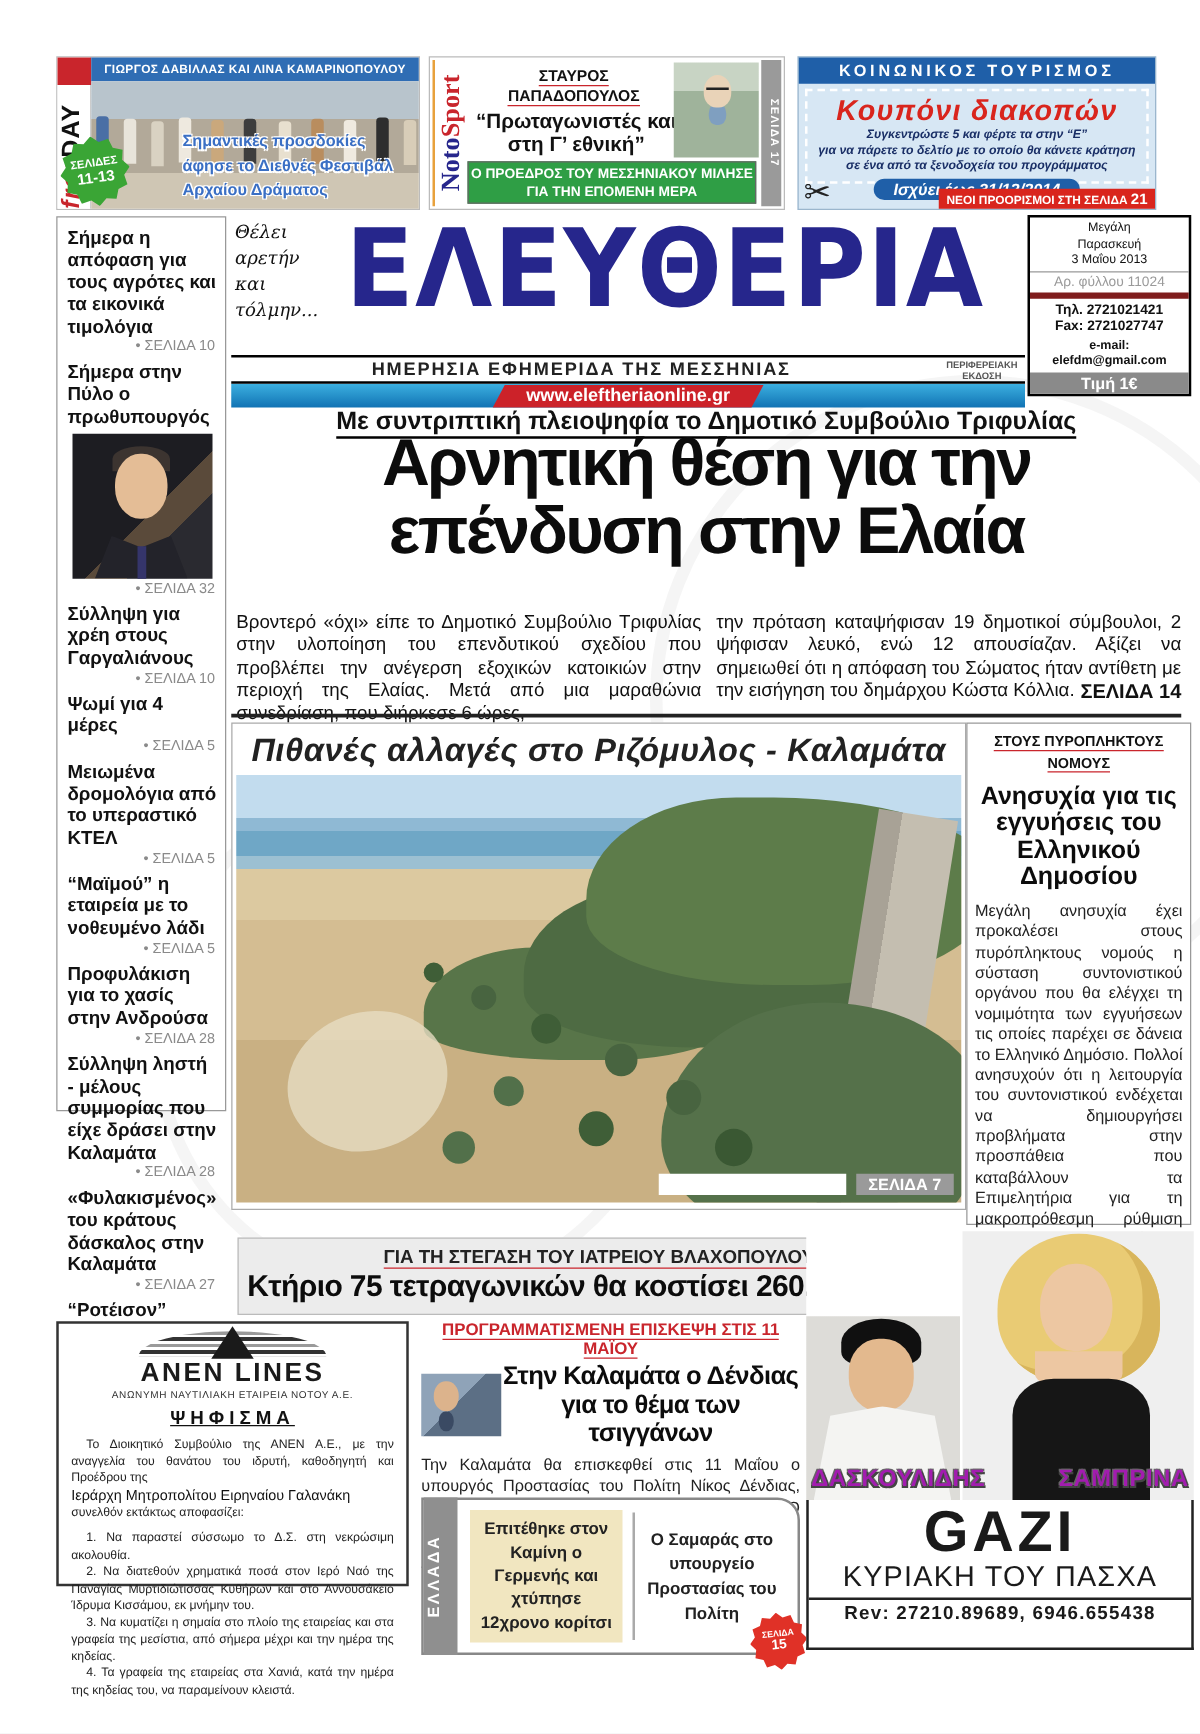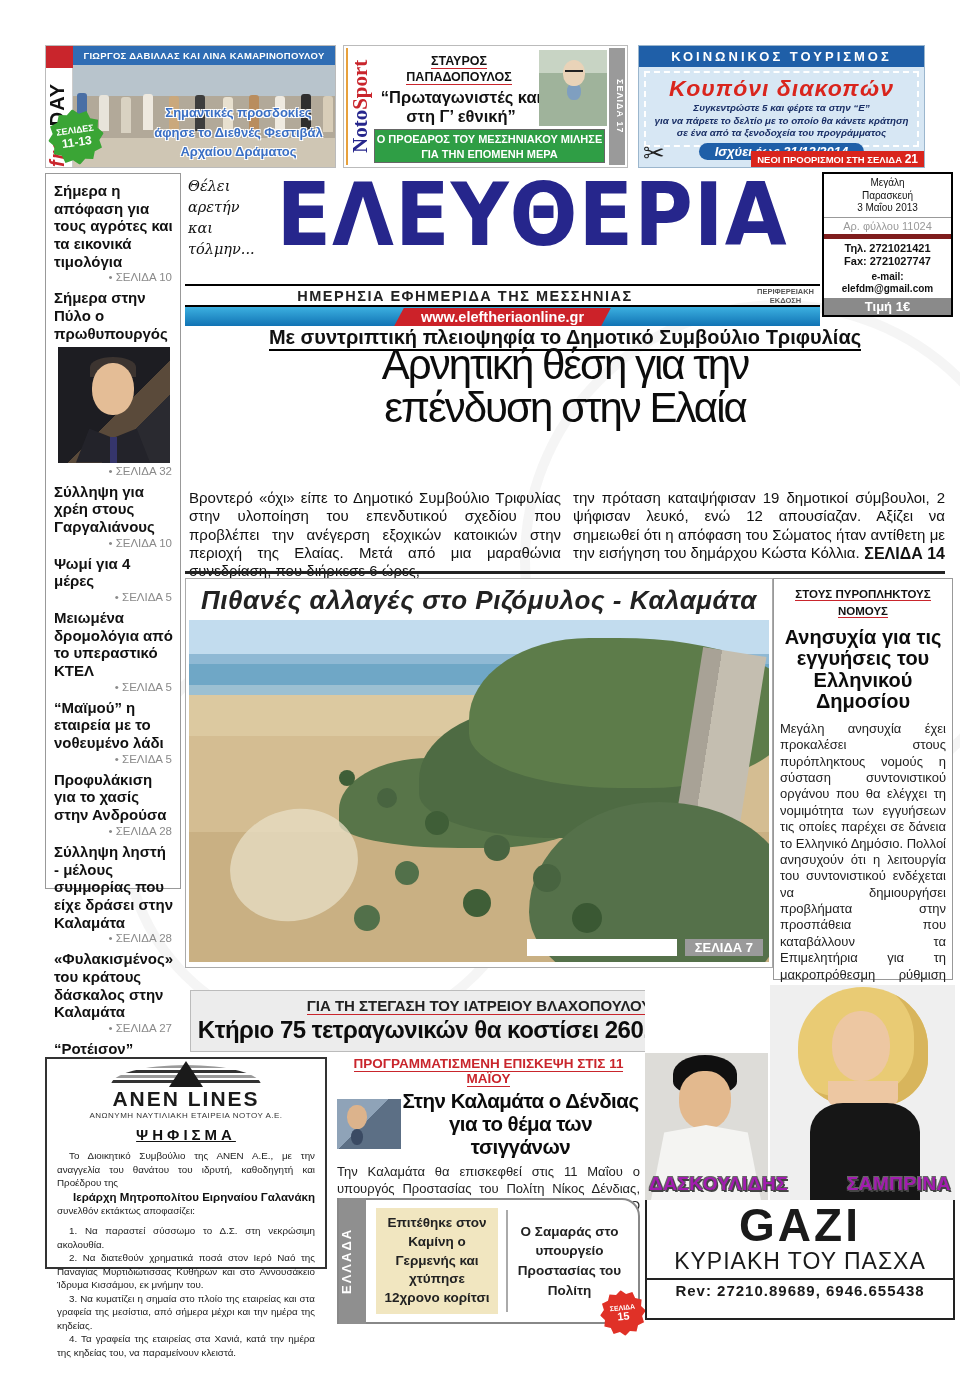--- a/index.html
+++ b/index.html
@@ -19,21 +19,21 @@
   #freeday .strip { position:absolute; left:0; top:0; bottom:0; width:27px; background:#fff; border-right:1px solid #ccc; text-align:center; }
   #freeday .redbox { width:27px; height:22px; background:#c9252c; }
   #freeday .fdtext { position:absolute; left:0; top:22px; bottom:0; width:27px; font-weight:bold; font-size:20px; letter-spacing:1px; }
   #freeday .fdtext .f1 { color:#c9252c; font-style:italic; }
   #freeday .fdtext .f2 { color:#111; }
   #freeday .hdr { position:absolute; left:27px; right:0; top:0; height:19px; background:#2f6db4; color:#fff; font-size:9.5px; font-weight:bold; text-align:center; line-height:19px; letter-spacing:.3px; }
   #freeday .photo { position:absolute; left:27px; right:0; top:19px; bottom:0;
      background:linear-gradient(180deg,#b8c4cc 0 30%,#b2a999 30% 72%,#cfc6b4 72% 100%); }
   #freeday .people { position:absolute; left:4px; top:28px; width:10px; height:36px; background:#4a6fa5; border-radius:3px 3px 0 0;
      box-shadow:22px 2px 0 #e8e4da, 44px 4px 0 #d9d2c2, 66px 1px 0 #eee9df, 92px 3px 0 #caa87c, 118px 2px 0 #3d3d3d, 146px 4px 0 #e8e0cf, 172px 2px 0 #b98d5e, 198px 3px 0 #efeae0, 224px 1px 0 #2e2e2e, 246px 3px 0 #d8cdb8; }
-  #freeday .cap { position:absolute; right:4px; top:38px; width:185px; text-align:center; color:#3a6fc4; font-weight:bold; font-size:13px; line-height:1.5;
+  #freeday .cap { position:absolute; right:4px; top:38px; width:185px; text-align:left; color:#3a6fc4; font-weight:bold; font-size:13px; line-height:1.5;
      text-shadow:1px 1px 0 #fff,-1px -1px 0 #fff,1px -1px 0 #fff,-1px 1px 0 #fff; }
   .starburst { position:absolute; display:flex; flex-direction:column; align-items:center; justify-content:center; color:#fff; font-weight:bold; text-align:center;
      clip-path:polygon(100% 50%,90.6% 60.9%,93.3% 75%,79.7% 79.7%,75% 93.3%,60.9% 90.6%,50% 100%,39.1% 90.6%,25% 93.3%,20.3% 79.7%,6.7% 75%,9.4% 60.9%,0 50%,9.4% 39.1%,6.7% 25%,20.3% 20.3%,25% 6.7%,39.1% 9.4%,50% 0,60.9% 9.4%,75% 6.7%,79.7% 20.3%,93.3% 25%,90.6% 39.1%); }
   #freeday .starburst { left:2px; bottom:2px; width:56px; height:56px; background:#3aa535; transform:rotate(-8deg); }
   #freeday .starburst .l1 { font-size:9px; } #freeday .starburst .l2 { font-size:12px; }
 
   #notosport { left:343px; width:285px; }
   #notosport .brand { position:absolute; left:2px; top:2px; bottom:2px; width:25px; font-family:"Liberation Serif",serif; font-weight:bold; font-size:21px; border-right:2px solid #e8a13c; text-align:center; }
   #notosport .brand .n1 { color:#26268c; } #notosport .brand .n2 { color:#c9252c; }
   #notosport .name { position:absolute; left:40px; top:8px; width:150px; text-align:center; font-weight:bold; font-size:12.5px; line-height:1.25; color:#111; }
@@ -78,21 +78,21 @@
   .sb-page { text-align:right; color:#8a8a8a; font-size:11.5px; margin:1px 2px 6px 0; }
   #sb-photo { width:112px; height:116px; margin:4px auto 2px; background:linear-gradient(135deg,#1d1d22 0 55%,#5a4a3a 55% 70%,#2a2a30 70% 100%); position:relative; }
   #sb-photo .face { position:absolute; left:34px; top:16px; width:42px; height:52px; border-radius:48%; background:#e4bd96; }
   #sb-photo .hair { position:absolute; left:32px; top:10px; width:46px; height:20px; border-radius:50% 50% 0 0; background:#3c3430; }
   #sb-photo .suit { position:absolute; left:18px; bottom:0; width:74px; height:34px; background:#23232a; clip-path:polygon(0 100%,18% 0,50% 28%,82% 0,100% 100%); }
   #sb-photo .tie { position:absolute; left:52px; bottom:0; width:7px; height:26px; background:#35356b; }
 
   
   #lead-kicker { left:185px; top:326px; width:760px; text-align:center; font-weight:bold; font-size:20px; }
   #lead-kicker span { border-bottom:2px solid #000; padding-bottom:1px; }
-  #headline { left:185px; top:344px; width:760px; text-align:center; font-weight:normal; font-size:42px; line-height:1.02; letter-spacing:-2px; color:#0c0c0c; }
+  #headline { left:185px; top:344px; width:760px; text-align:center; font-weight:bold; font-size:53px; line-height:1.02; letter-spacing:-2px; color:#0c0c0c; }
   .lede { top:489px; width:372px; font-size:15px; line-height:1.22; text-align:justify; color:#111; }
   #lede1 { left:189px; } #lede2 { left:573px; }
   #lede2 b { float:right; font-size:16px; }
   #lead-rule { left:185px; top:571px; width:760px; border-top:3px solid #222; }
 
   
   #beach { left:185px; top:578px; width:588px; height:390px; border:1px solid #aaa; padding:3px; background:#fff; }
   #beach .title { height:38px; text-align:center; font-style:italic; font-weight:600; font-size:26px; line-height:36px; letter-spacing:.5px; color:#222; }
   #beach .photo { position:relative; height:342px; overflow:hidden;
      background:linear-gradient(180deg,#c2dcee 0 10%,#8fb9d4 10% 13%,#6fa7c6 13% 19%,#9cc0d2 19% 22%,#dcc9a0 22% 34%,#d4bd92 34% 62%,#c9b083 62% 100%); }
@@ -123,21 +123,21 @@
 
   
   #anen { left:45px; top:1057px; width:282px; height:212px; border:2px solid #333; padding:6px 10px; background:#fff; }
   #anen .waves { width:150px; height:20px; margin:0 auto; background:repeating-linear-gradient(180deg,#9a9a9a 0 3px,#fff 3px 5px,#333 5px 8px,#fff 8px 10px); border-radius:50% / 100% 100% 0 0; position:relative; }
   #anen .waves .tri { position:absolute; left:58px; top:-4px; width:0; height:0; border-left:17px solid transparent; border-right:17px solid transparent; border-bottom:26px solid #1a1a1a; }
   #anen .brand { text-align:center; font-weight:bold; font-size:21px; letter-spacing:2px; color:#1a1a1a; margin-top:2px; }
   #anen .sub { text-align:center; font-size:8px; letter-spacing:.5px; color:#333; }
   #anen .title { text-align:center; font-weight:bold; font-size:15px; letter-spacing:4px; text-decoration:underline; margin:6px 0; }
   #anen p { font-size:9.8px; line-height:1.38; text-align:justify; color:#222; }
   #anen p.ind { text-indent:12px; }
-  #anen .name { text-align:right; font-weight:bold; font-size:11.5px; margin:1px 0; }
+  #anen .name { text-align:left; font-weight:normal; font-size:11.5px; margin:1px 0; }
   #anen .sp { margin-top:7px; }
 
   
   #dendias { left:337px; top:1056px; width:303px; }
   #dendias .kick { text-align:center; font-weight:bold; font-size:13.5px; color:#c9252c; }
   #dendias .kick span { border-bottom:1.5px solid #c9252c; }
   #dendias .row { display:flex; margin-top:4px; align-items:center; }
   #dendias .photo { width:64px; height:50px; background:linear-gradient(135deg,#8fa3b8 0 45%,#5c6f85 45% 100%); position:relative; flex:none; }
   #dendias .photo .face { position:absolute; left:10px; top:6px; width:20px; height:24px; border-radius:48%; background:#dcb38c; box-shadow:0 20px 0 -4px #3a4a63; }
   #dendias h3 { flex:1; text-align:center; font-size:20.5px; line-height:1.12; letter-spacing:-.5px; color:#0c0c0c; }

